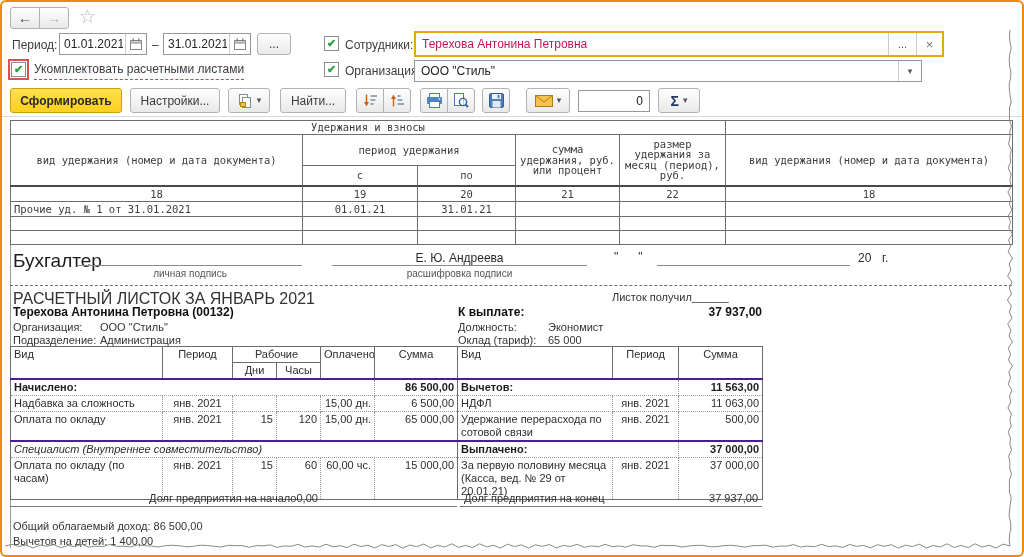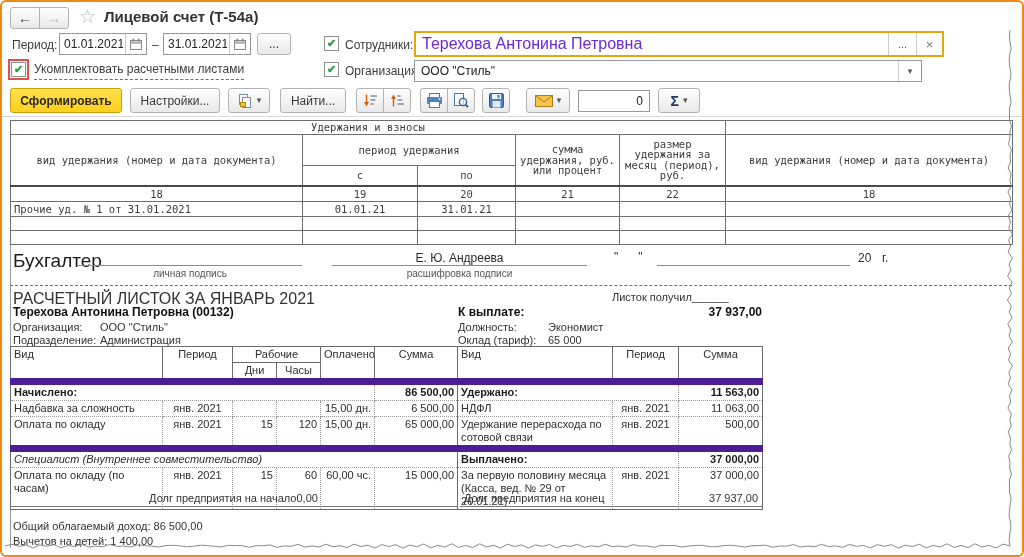--- a/index.html
+++ b/index.html
@@ -21,42 +21,41 @@
   .wt td{border:1px solid #6e6e6e;padding:1px 3px;text-align:center;vertical-align:middle;line-height:10.5px;overflow:hidden;}
   .wt .l{text-align:left;}
   .wt tr.numrow td{border-top:2px solid #4a4a4a;line-height:12px;}
   .wt tr.datarow td{line-height:12px;}
   
   .ps{font-size:11px;color:#2e2e2e;border:1px solid #6b6b6b;}
   .ps td,.ps th{border:1px dotted #9b9b9b;padding:1px 3px;vertical-align:top;line-height:13px;overflow:hidden;}
   .ps th{border:1px solid #6b6b6b;font-weight:normal;text-align:center;vertical-align:top;}
   .ps .l{text-align:left;}.ps .r{text-align:right;}.ps .c{text-align:center;}
   .ps .b{font-weight:bold;color:#1d1d1d;}.ps .i{font-style:italic;}
-  .ps tr.soltop td{border-top:7px solid #4c1d95;}
+  .ps tr.soltop td{border-top:2px solid #4c1d95;}
   .ps .divcol{border-left:1px solid #6b6b6b;}
   .uline{background:#8c8c8c;height:1px;}
   .cap{font-size:10px;color:#555;text-align:center;}
   .pstxt{font-size:11px;color:#333;white-space:nowrap;}
   .debt{display:flex;justify-content:space-between;border-bottom:1px solid #7a7a7a;font-size:11px;color:#333;padding:1px 4px;box-sizing:border-box;}
 </style>
 </head>
 <body>
 
 <div class="win">
 
   <div class="a" style="left:8px;top:5px;display:flex;">
     <div class="btn" style="width:30px;height:22px;border-radius:3px 0 0 3px;">
       <span style="color:#444;font-size:14px;">←</span>
     </div>
     <div class="btn" style="width:30px;height:22px;border-radius:0 3px 3px 0;margin-left:-1px;">
       <span style="color:#b5b5b5;font-size:14px;">→</span>
     </div>
   </div>
   <span class="a" style="left:77px;top:3px;font-size:19px;color:#aeb8c4;">☆</span>
-  <span class="a" style="left:102px;top:6px;font-size:15px;font-weight:bold;color:#333;">Лицевой счет (Т-54а)</span>
 
   <span class="a lbl" style="left:10px;top:36px;">Период:</span>
   <div class="fld a" style="left:57px;top:31px;width:88px;height:22px;">
     <input class="inp" style="flex: 1 1 0%; width: 50px; padding-left: 4px;" value="01.01.2021">
     <span class="seg" style="width:20px;height:100%;border-left:1px solid #cccccc;">
       <svg width="12" height="12" viewBox="0 0 12 12">
           <rect x="0.5" y="2.5" width="11" height="9" fill="#fdfdfd" stroke="#8a8a8a"></rect>
           <rect x="0.5" y="2.5" width="11" height="2.5" fill="#c9cfd8" stroke="#8a8a8a"></rect>
           <rect x="2.6" y="0.6" width="1.2" height="2.4" fill="#666"></rect>
           <rect x="8.2" y="0.6" width="1.2" height="2.4" fill="#666"></rect>
@@ -76,21 +75,21 @@
     </span>
   </div>
   <div class="btn a" style="left:255px;top:31px;width:34px;height:22px;">
     <span>...</span>
   </div>
   <span class="cb a" style="left:322px;top:34px;">
     <span>✔</span>
   </span>
   <span class="a lbl" style="left:343px;top:36px;">Сотрудники:</span>
   <div class="a" style="left:412px;top:29px;width:530px;height:26px;border:2px solid #e2a713;background:#fff;display:flex;align-items:stretch;box-sizing:border-box;">
-    <span class="seg" style="flex:1;justify-content:flex-start;padding-left:6px;font-size:16px;color:#6d28d9;white-space:nowrap;overflow:hidden;">Терехова Антонина Петровна</span>
+    <span class="seg" style="flex:1;justify-content:flex-start;padding-left:6px;font-size:12px;color:#be185d;white-space:nowrap;overflow:hidden;">Терехова Антонина Петровна</span>
     <span class="seg" style="width:27px;border-left:1px solid #cccccc;font-size:11px;color:#555;">
         <span>...</span>
       </span>
     <span class="seg" style="width:25px;border-left:1px solid #cccccc;font-size:13px;color:#777;">
         <span>×</span>
       </span>
   </div>
 
   <div class="a seg" style="left:6px;top:57px;width:21px;height:21px;border:2px solid #e04f4f;box-sizing:border-box;">
     <span class="cb" style="border-color:#8f8f8f;">
@@ -305,21 +304,21 @@
       <th rowspan="2">Период</th>
       <th rowspan="2">Сумма</th>
     </tr>
     <tr style="height:14px">
       <th>Дни</th>
       <th>Часы</th>
     </tr>
     <tr class="soltop" style="height:15px">
       <td colspan="5" class="b">Начислено:</td>
       <td class="r b">86 500,00</td>
-      <td colspan="2" class="b divcol">Удержано:</td>
+      <td colspan="2" class="b divcol">Вычетов:</td>
       <td class="r b">11 563,00</td>
     </tr>
     <tr style="height:15px">
       <td>Надбавка за сложность</td>
       <td class="c">янв. 2021</td>
       <td class="r"></td>
       <td class="r"></td>
       <td class="r">15,00 дн.</td>
       <td class="r">6 500,00</td>
       <td class="divcol">НДФЛ</td>

